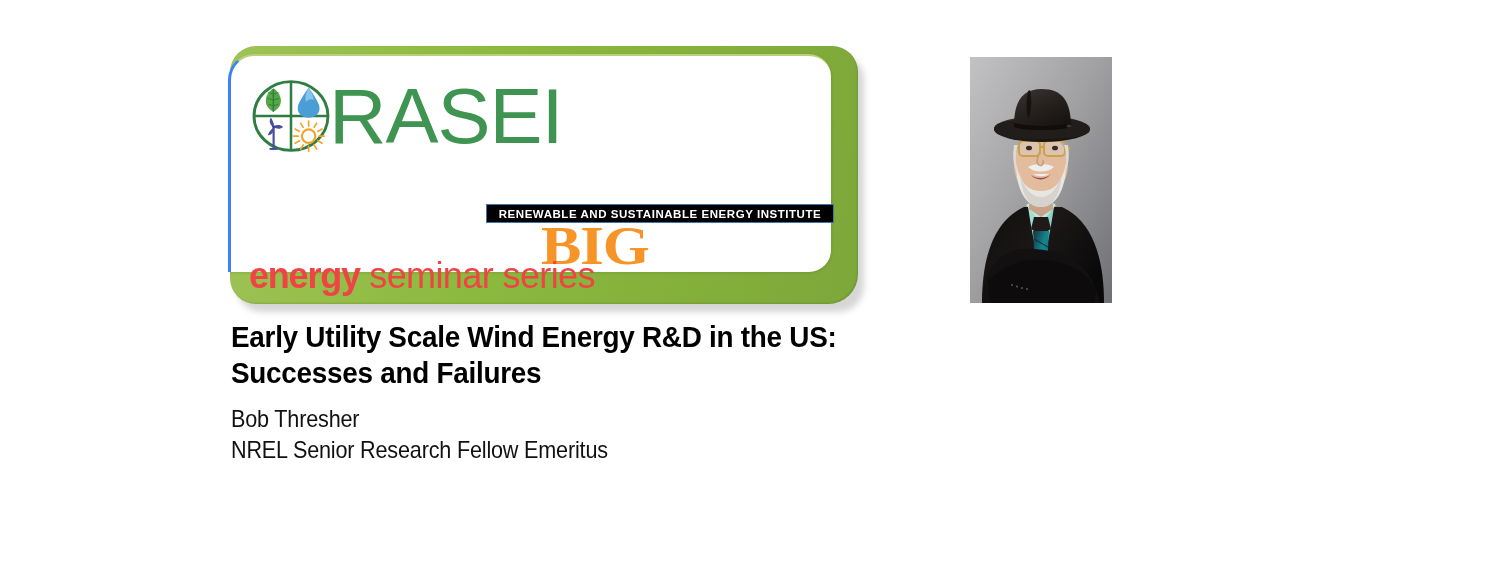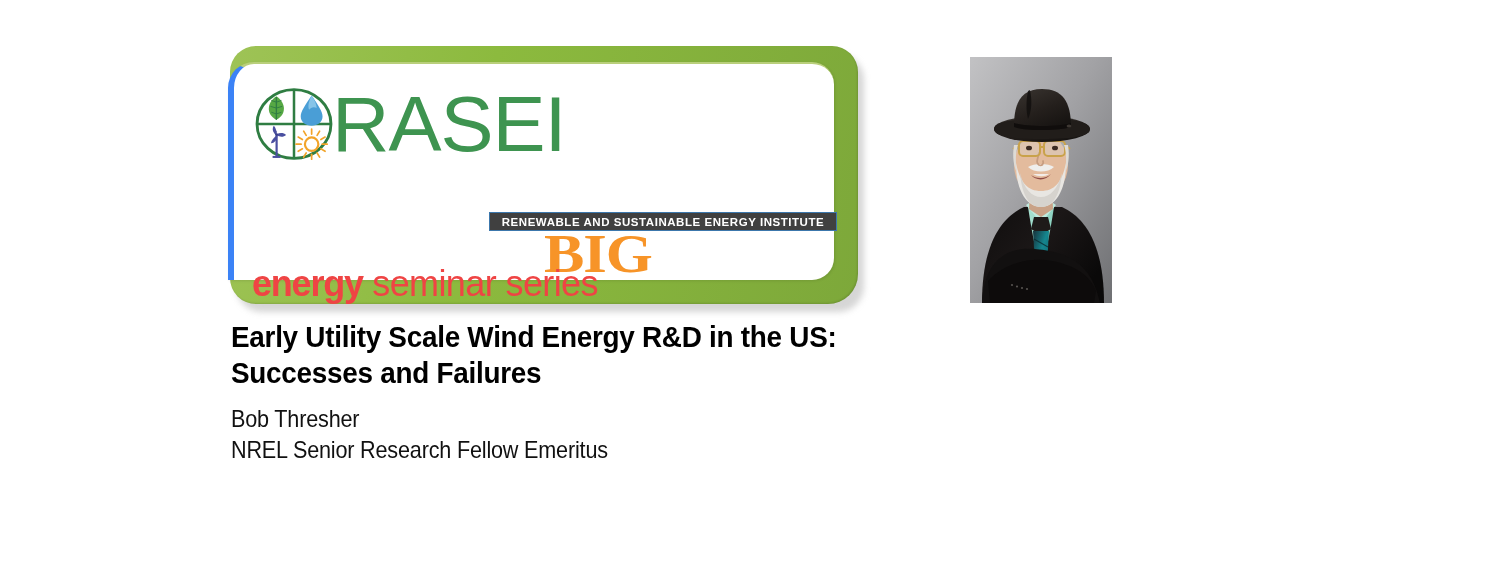--- a/index.html
+++ b/index.html
@@ -42,27 +42,27 @@
     width: 628px;
     height: 258px;
     border-radius: 26px 26px 30px 26px;
     background: linear-gradient(100deg, #9ec356 0%, #8cba3e 40%, #7da83a 100%);
     box-shadow: inset -1px -1px 2px rgba(0,0,0,0.12);
   }
   
   .logo-card-white {
     position: absolute;
     left: -2px;
-    top: 16px;
+    top: 8px;
     width: 600px;
     height: 216px;
     background: #ffffff;
     border-radius: 26px 22px 22px 0;
     border-top: 2px solid #b9cf7b;
-    border-left: 6px solid #3b82f6;
+    border-left: 3px solid #3b82f6;
     box-shadow: 1px 1px 3px rgba(0,0,0,0.10);
   }
   
   .rasei-row {
     position: absolute;
     left: 18px;
     top: 18px;
     display: flex;
     align-items: center;
   }
@@ -77,21 +77,21 @@
     margin-left: -4px;
     transform: scaleX(1.02);
     transform-origin: left center;
   }
   .rasei-bar {
     position: absolute;
     left: 255px;
     top: 148px;
     width: 348px;
     height: 19px;
-    background: #404040;
+    background: #000000;
     display: flex;
     align-items: center;
     justify-content: center;
     box-shadow: inset 0 0 0 1px #3c77ac;
   }
   .rasei-bar span {
     color: #ffffff;
     font-size: 11.5px;
     font-weight: 700;
     letter-spacing: 0.55px;

